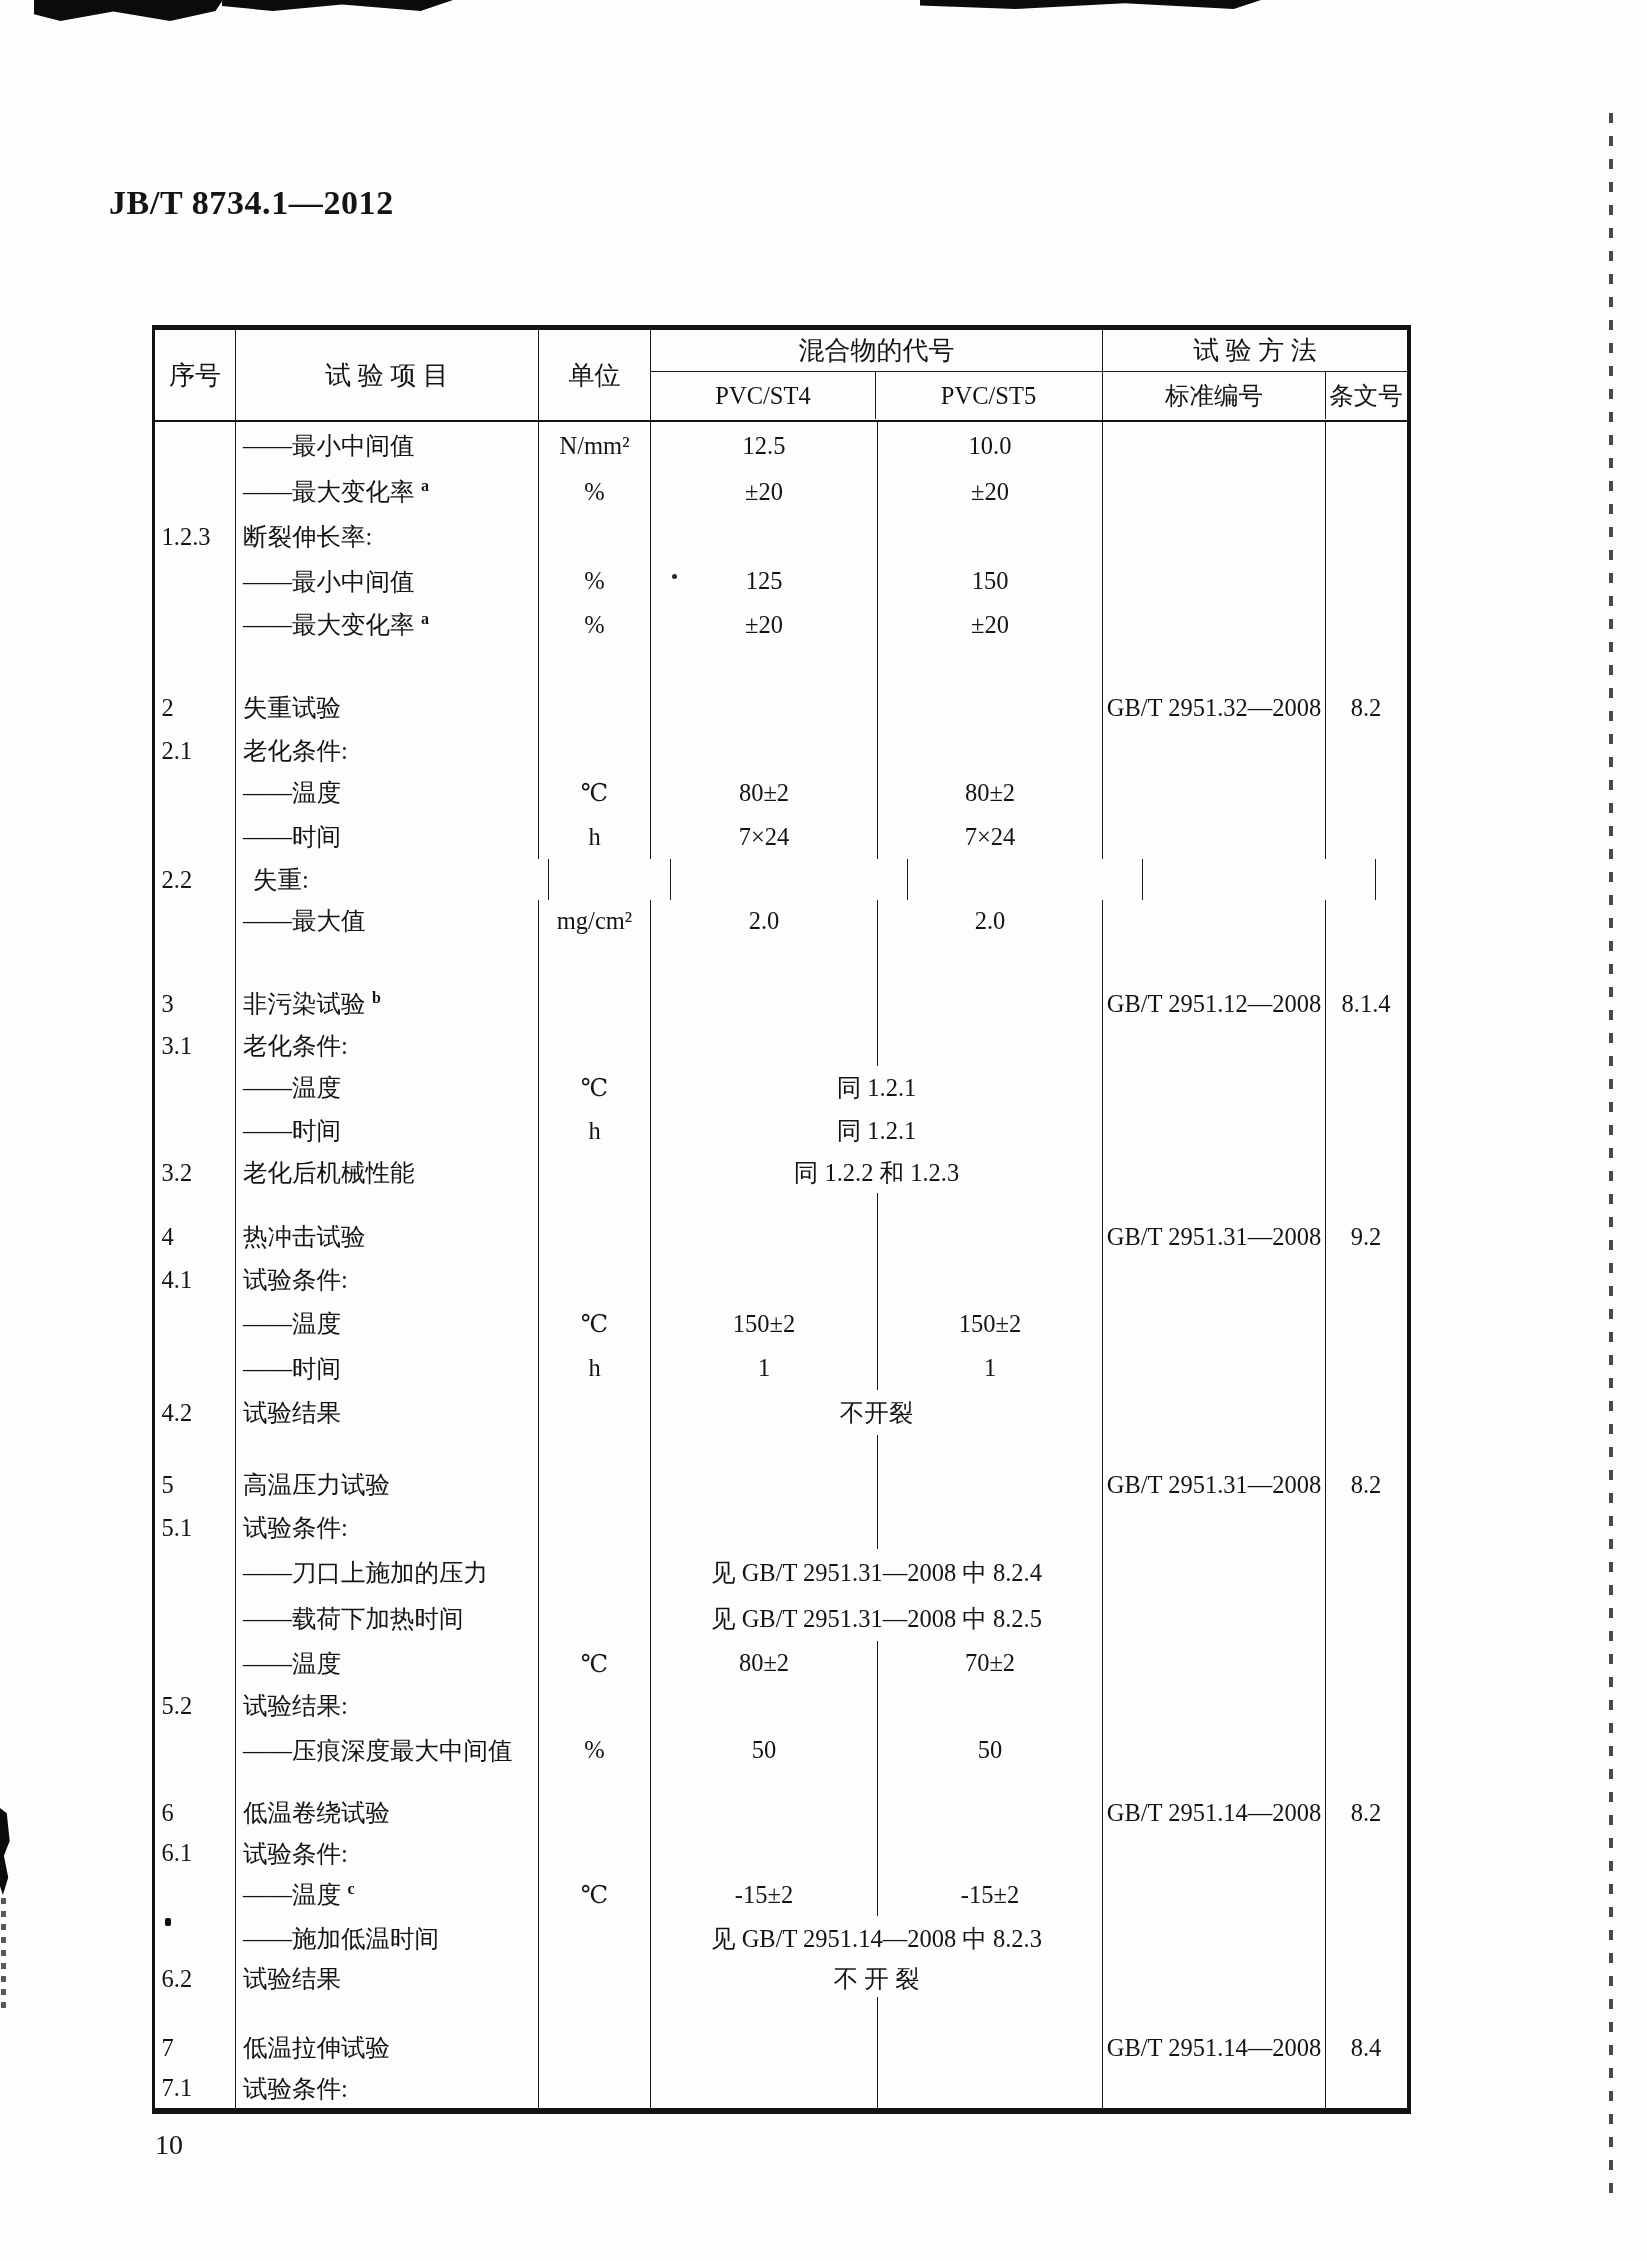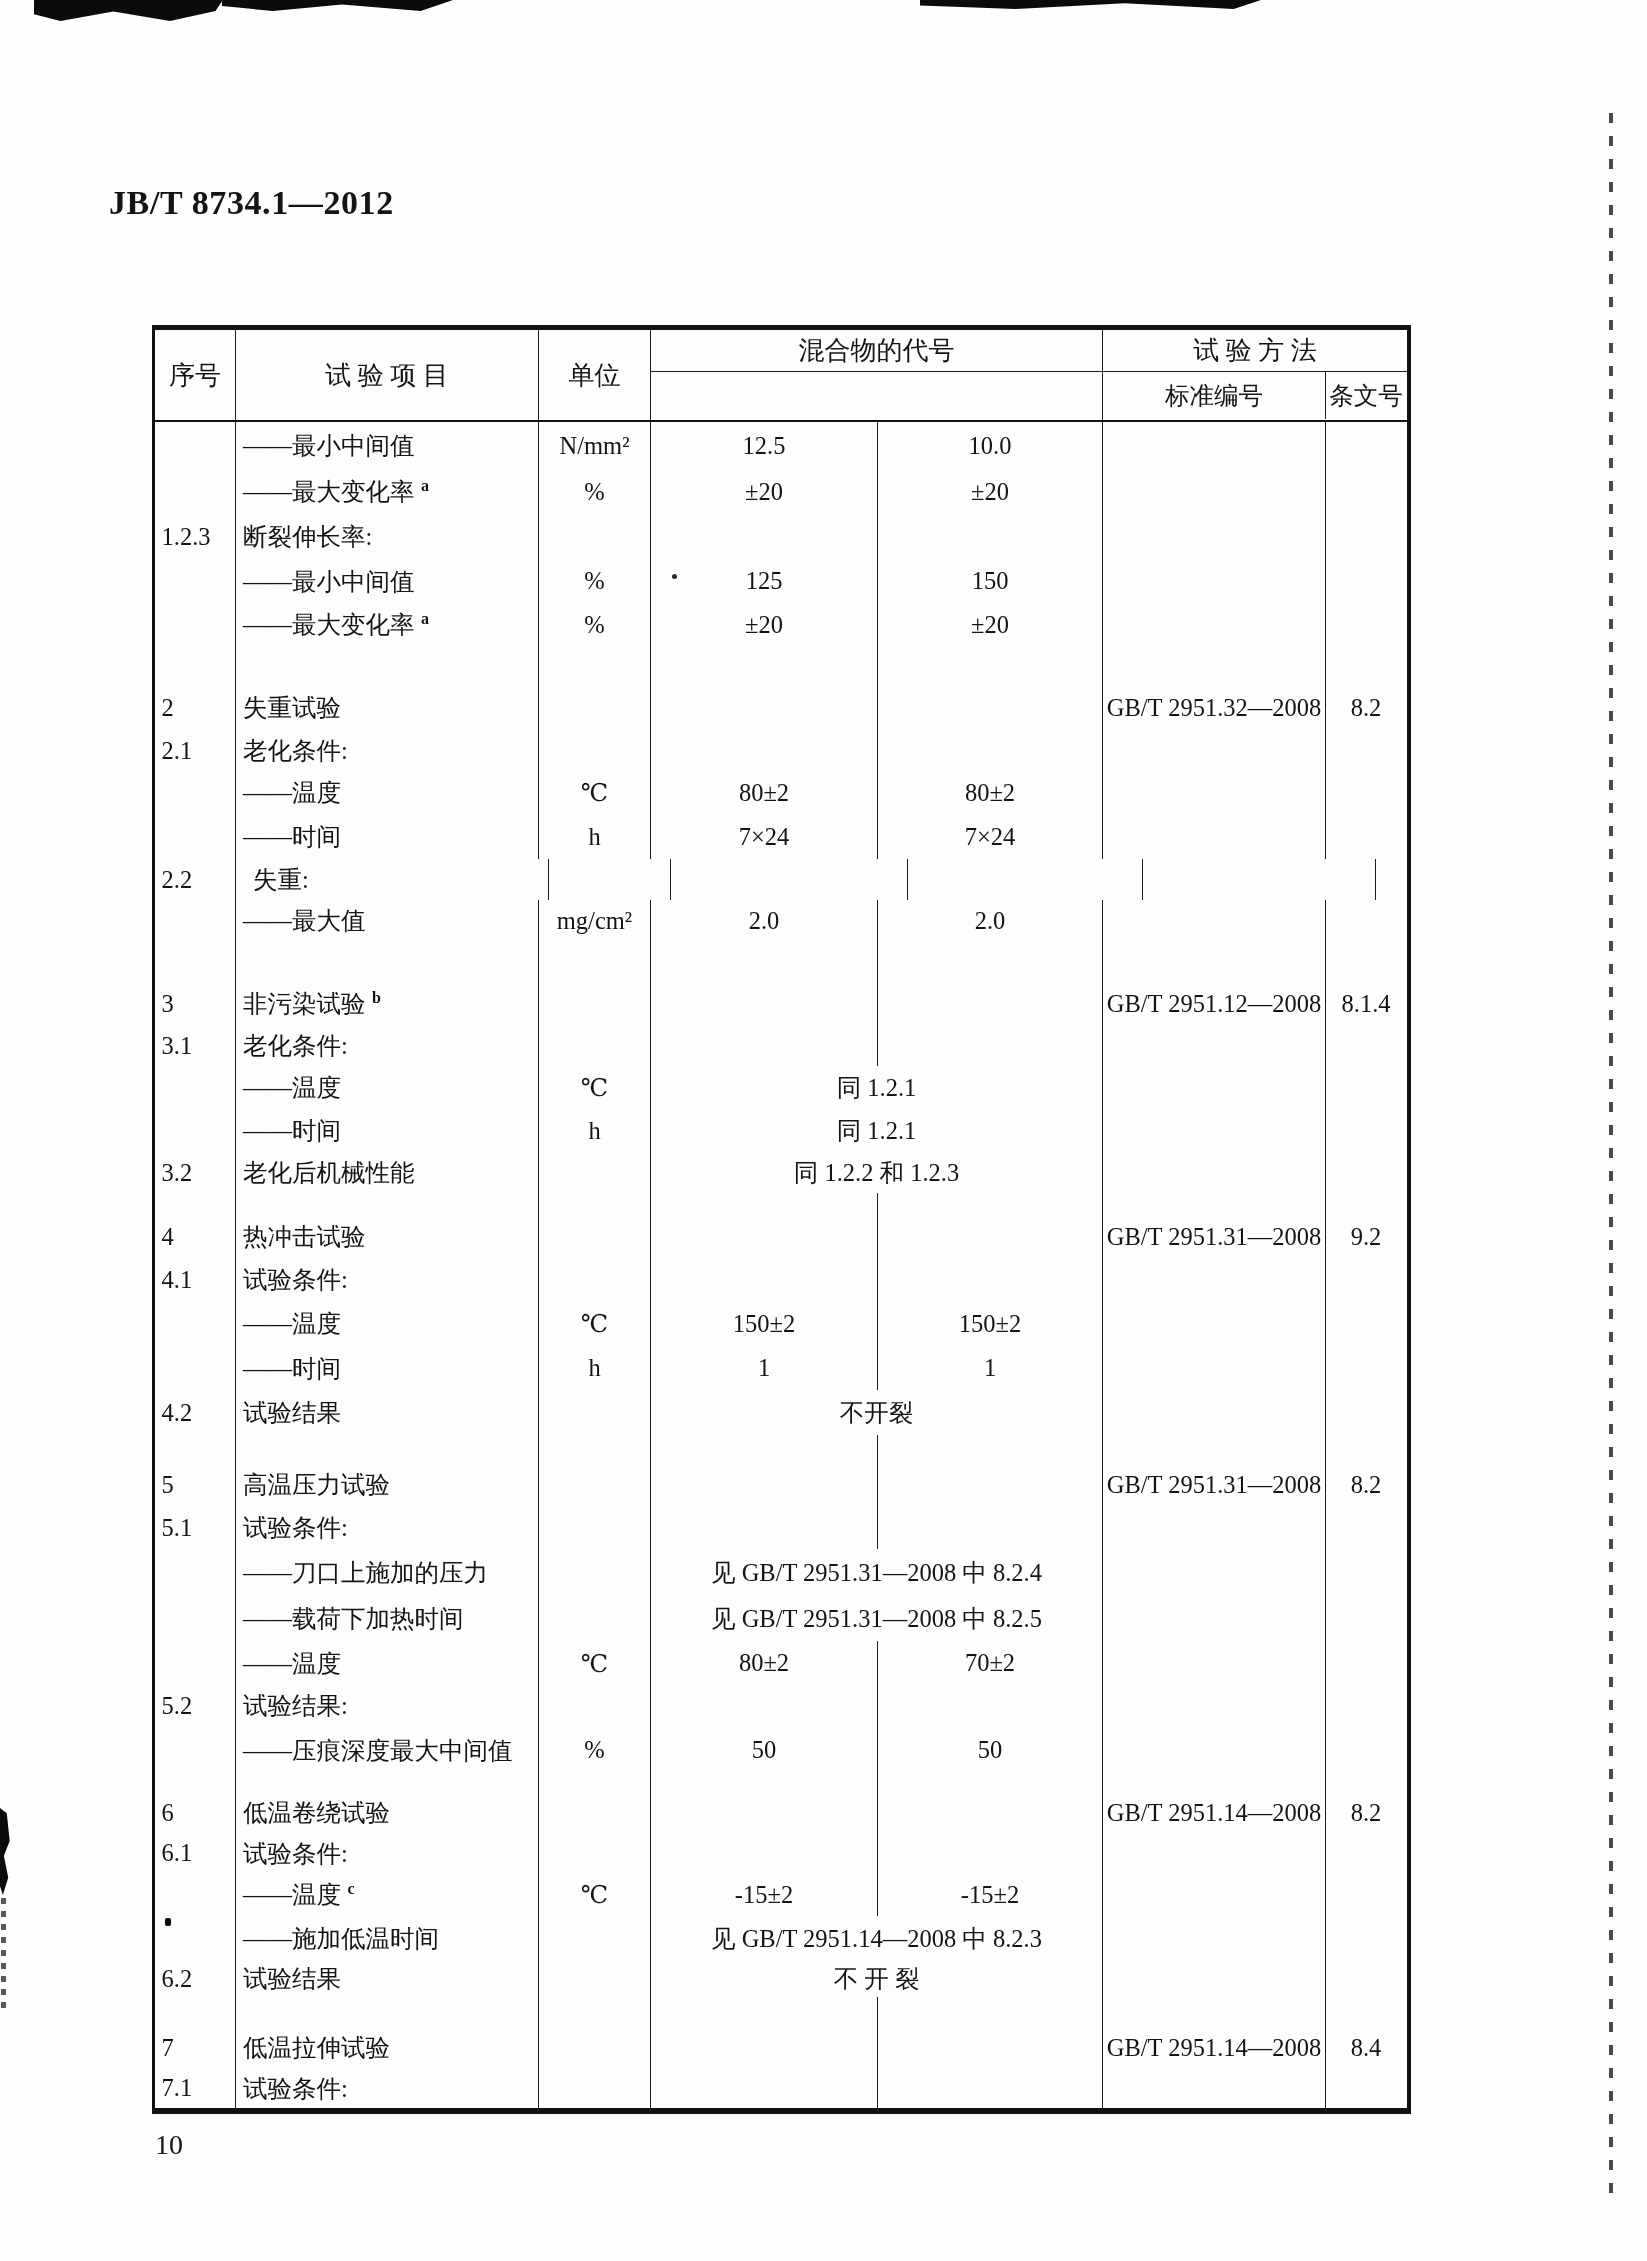--- a/index.html
+++ b/index.html
@@ -79,20 +79,24 @@
 
 
   <div class="tbl">
 
     <div class="thead">
       <div class="c w1 hcell">序号</div>
       <div class="c w2 hcell">试 验 项 目</div>
       <div class="c w3 hcell">单位</div>
       <div class="hgroupwrap w4" style="width:452px;border-right:1.9px solid #1a1a1a;box-sizing:border-box;">
         <div class="hgroup hcell">混合物的代号</div>
+        <div class="hsubs">
+          <div class="c hsub" style="width:225px;">PVC/ST4</div>
+          <div class="c hsub" style="width:225px;border-right:none;">PVC/ST5</div>
+        </div>
       </div>
       <div class="hgroupwrap" style="width:304px;box-sizing:border-box;">
         <div class="hgroup hcell">试  验  方  法</div>
         <div class="hsubs">
           <div class="c hsub" style="width:223px;">标准编号</div>
           <div class="c hsub" style="width:80px;border-right:none;">条文号</div>
         </div>
       </div>
     </div>
 

